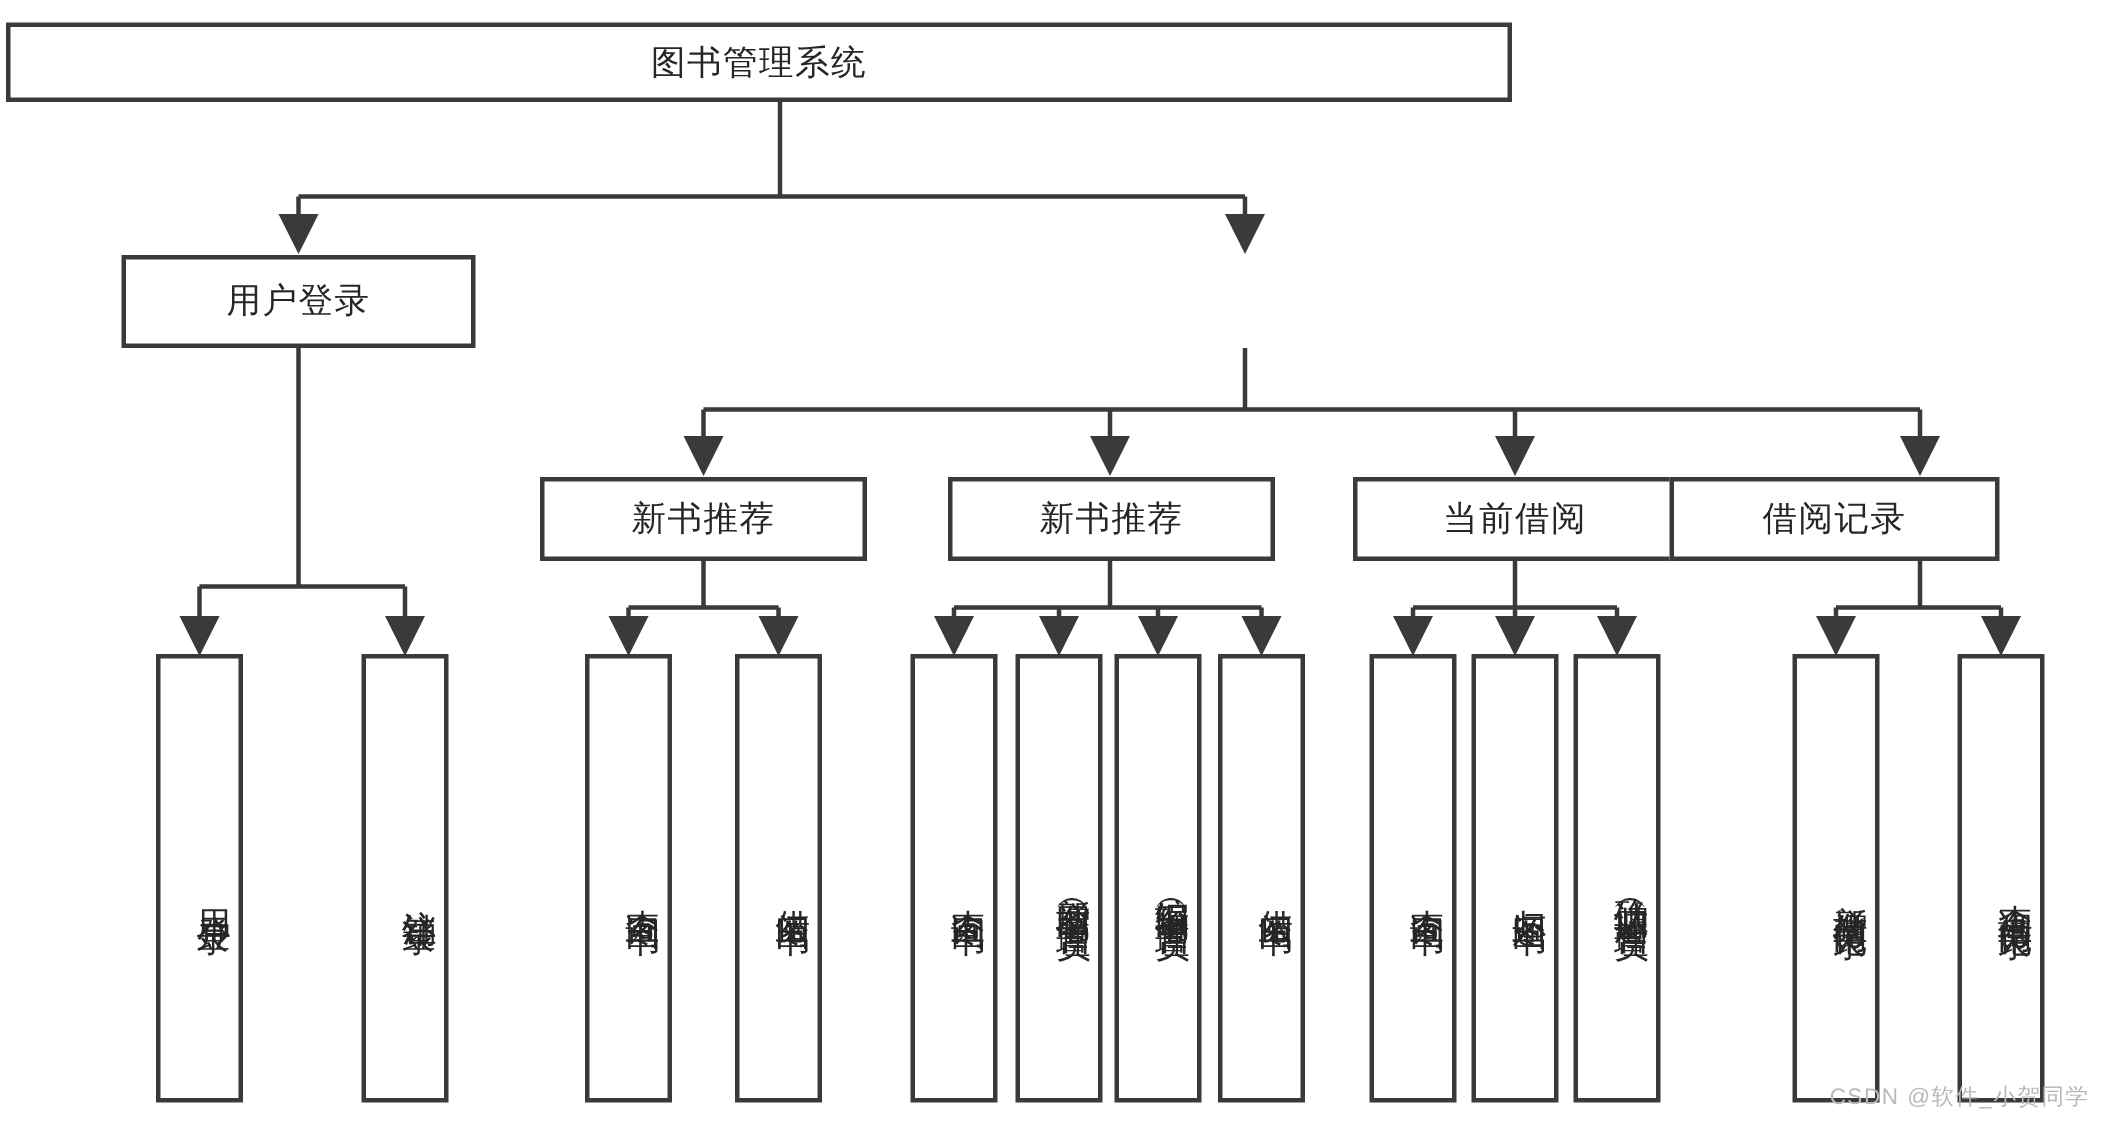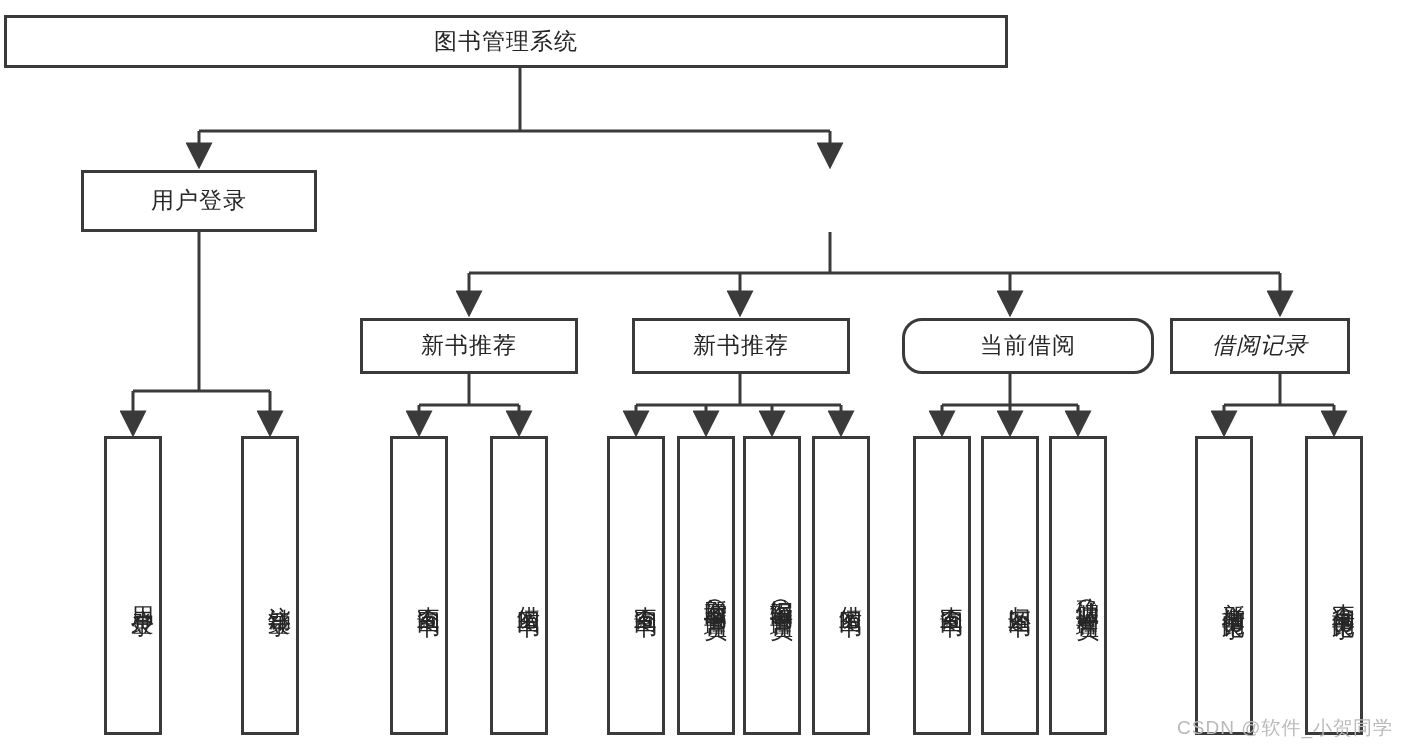--- a/index.html
+++ b/index.html
@@ -57,21 +57,21 @@
     white-space: nowrap;
   }
   .node.vert .label {
     writing-mode: vertical-rl;
     text-orientation: upright;
   }
   #watermark {
     position: absolute;
     right: 12px;
     bottom: 6px;
-    font-size: 19px;
+    font-size: 15px;
     color: #b9b9b9;
     letter-spacing: 1px;
     white-space: nowrap;
     user-select: none;
   }
 </style>
 </head>
 <body>
 
 <div id="canvas">
@@ -133,24 +133,24 @@
   <div class="node horiz" style="left:81px; top:170px; width:236px; height:62px;">
     <span class="label">用户登录</span>
   </div>
 
   <div class="node horiz" style="left:360px; top:318px; width:218px; height:56px;">
     <span class="label">新书推荐</span>
   </div>
   <div class="node horiz" style="left:632px; top:318px; width:218px; height:56px;">
     <span class="label">新书推荐</span>
   </div>
-  <div class="node horiz" style="left:902px; top:318px; width:252px; height:56px;border-radius:20px;">
+  <div class="node horiz" style="left:902px; top:318px; width:216px; height:56px;">
     <span class="label">当前借阅</span>
   </div>
-  <div class="node horiz" style="left:1170px; top:318px; width:180px; height:56px;font-style:italic;">
+  <div class="node horiz" style="left:1113px; top:318px; width:220px; height:56px;">
     <span class="label">借阅记录</span>
   </div>
 
   <div class="node vert" style="left:104px; top:436px; width:58px; height:299px;">
     <span class="label">用户登录</span>
   </div>
   <div class="node vert" style="left:241px; top:436px; width:58px; height:299px;">
     <span class="label">注销登录</span>
   </div>
 

